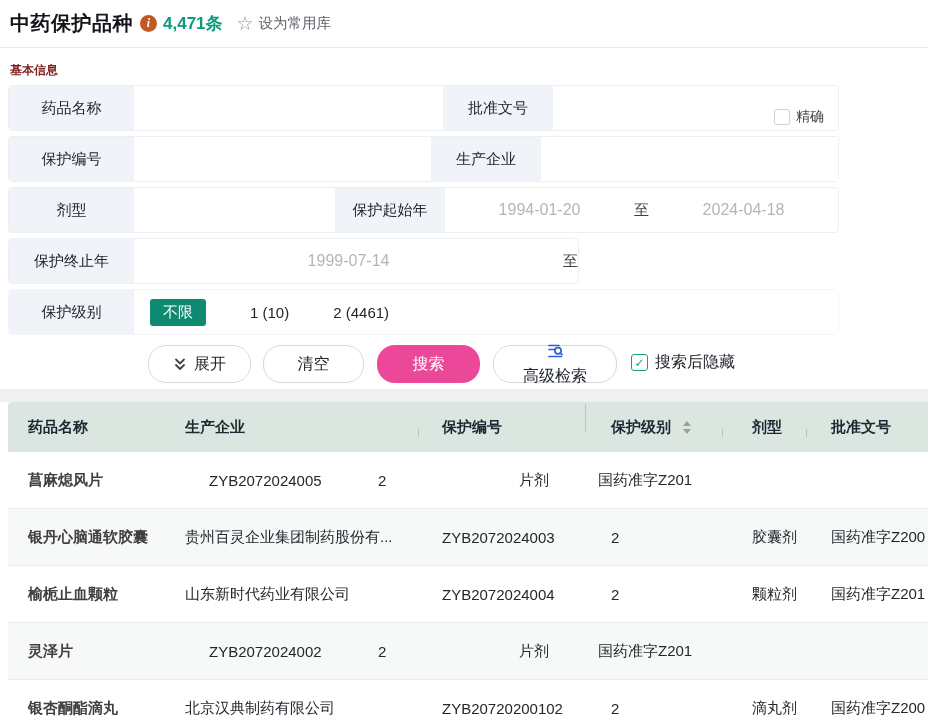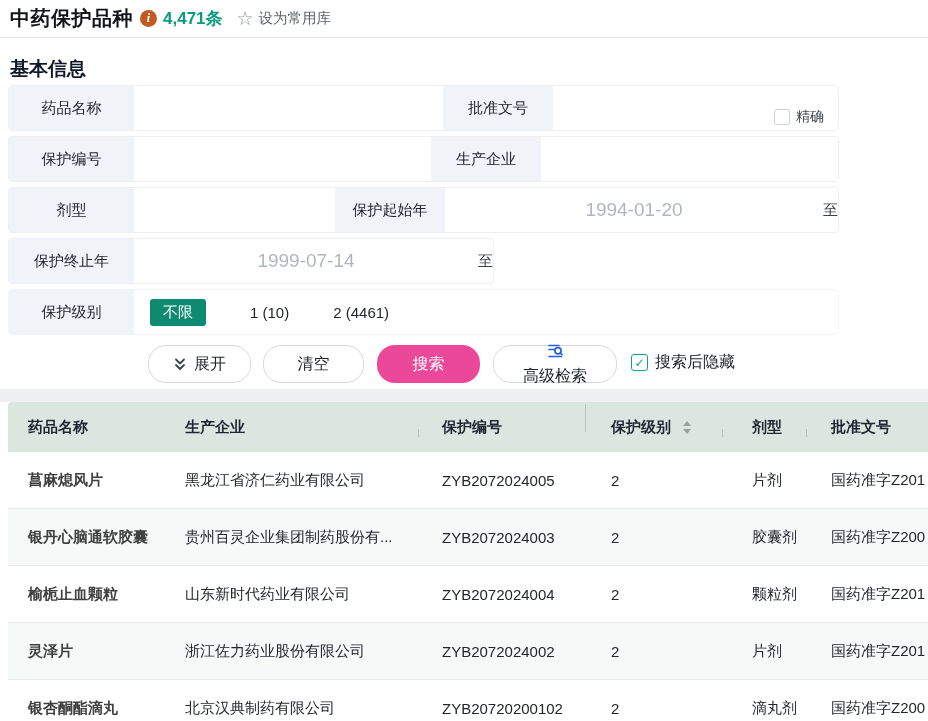--- a/index.html
+++ b/index.html
@@ -2,46 +2,46 @@
 <html><head>
 <meta charset="utf-8">
 <style>
   html,body{margin:0;padding:0;}
   body{
     width:928px;height:721px;overflow:hidden;position:relative;
     background:#fff;font-family:"Liberation Sans","DejaVu Sans",sans-serif;
     color:#23272d;
   }
   
-  .page-header{position:absolute;top:0;left:0;width:928px;height:38px;background:#fff;
+  .page-header{position:absolute;top:0;left:0;width:928px;height:48px;background:#fff;
     border-bottom:1px solid #ebebeb;display:flex;align-items:center;padding-left:10px;box-sizing:border-box;}
   .page-title{font-size:20px;font-weight:bold;color:#121418;letter-spacing:.5px;}
   .info-icon{width:17px;height:17px;border-radius:50%;background:#c05a23;color:#fff;
     font-size:12px;font-weight:bold;display:flex;align-items:center;justify-content:center;
     margin-left:7px;font-family:"Liberation Serif","DejaVu Serif",serif;font-style:italic;}
   .record-count{font-size:17px;font-weight:bold;color:#0a9c80;margin-left:6px;}
   .star-icon{font-size:19px;color:#8b9199;margin-left:14px;line-height:1;}
   .fav-label{font-size:14.5px;color:#5f646b;margin-left:5px;}
   
-  .section-title{position:absolute;left:10px;top:56px;font-size:19px;font-weight:bold;color:#0f172a;}
+  .section-title{position:absolute;left:10px;top:62px;font-size:12px;font-weight:bold;color:#7f1d1d;}
   .frow{position:absolute;left:8px;height:46px;border:1px solid #edeff2;border-radius:4px;
     display:flex;align-items:stretch;background:#fff;box-sizing:border-box;}
   .r1{top:85px;width:831px;} .r2{top:136px;width:831px;} .r3{top:187px;width:831px;}
-  .r4{top:238px;width:486px;} .r5{top:289px;width:831px;border-color:#f2f4f6;}
+  .r4{top:238px;width:571px;} .r5{top:289px;width:831px;border-color:#f2f4f6;}
   .flabel{background:#f0f3f8;display:flex;align-items:center;justify-content:center;
     font-size:15px;color:#22262c;flex:none;}
   .w1{width:125px;} .w2{width:110px;}
   .finput{flex:1;background:#fff;border:none;outline:none;font-size:15px;padding:0 12px;
     font-family:inherit;color:#23272d;min-width:0;}
   .fcell{flex:1;display:flex;align-items:center;min-width:0;}
   .exact-wrap{display:flex;align-items:center;gap:6px;margin-left:auto;padding-right:14px;margin-top:18px;}
   .cb{width:16px;height:16px;border:1px solid #ccd1d8;border-radius:3px;background:#fff;box-sizing:border-box;}
   .exact-label{font-size:14px;color:#3f444b;}
   .daterange{flex:1;display:flex;align-items:center;}
-  .datebox{flex:1;text-align:center;font-size:19px;color:#b1b6be;}
+  .datebox{flex:1;text-align:center;font-size:16px;color:#b1b6be;}
   .range-sep{font-size:15px;color:#3a3f46;flex:none;}
   .level-wrap{display:flex;align-items:center;gap:44px;padding-left:16px;}
   .level-chip{font-size:15px;color:#23272d;cursor:pointer;white-space:nowrap;}
   .level-chip.selected{background:#0e8a70;color:#fff;padding:4px 13px;border-radius:3px;}
   
   .btn{position:absolute;top:345px;height:38px;box-sizing:border-box;border:1px solid #d5d9de;
     border-radius:18px;background:#fff;display:flex;align-items:center;justify-content:center;
     gap:7px;font-size:16px;color:#22262c;cursor:pointer;font-family:inherit;}
   .btn-expand{left:148px;width:103px;}
   .btn-clear{left:263px;width:101px;}
@@ -111,20 +111,21 @@
   <input class="finput" type="text" style="">
 </div>
 
 <div class="frow r3">
   <div class="flabel w1">剂型</div>
   <input class="finput" type="text" style="max-width: 177px;">
   <div class="flabel w2">保护起始年</div>
   <div class="daterange">
     <div class="datebox">1994-01-20</div>
     <span class="range-sep">至</span>
+    <div class="datebox">2024-04-18</div>
   </div>
 </div>
 
 <div class="frow r4">
   <div class="flabel w1">保护终止年</div>
   <div class="daterange">
     <div class="datebox">1999-07-14</div>
     <span class="range-sep">至</span>
   </div>
 </div>
@@ -187,21 +188,20 @@
         <span class="caret-up"></span>
         <span class="caret-down"></span>
       </span>
     </div>
     <div class="col c-form hd">剂型</div>
     <div class="col c-approval hd">批准文号</div>
   </div>
   <div>
       <div class="trow">
     <div class="col c-name drug-link">菖麻熄风片</div>
-    <div class="col c-company">黑龙江省济仁药业有限公司</div>
     <div class="col c-no">ZYB2072024005</div>
     <div class="col c-level" style="display:block;">2</div>
     <div class="col c-form">片剂</div>
     <div class="col c-approval">国药准字Z201</div>
   </div>
       <div class="trow alt">
     <div class="col c-name drug-link">银丹心脑通软胶囊</div>
     <div class="col c-company">贵州百灵企业集团制药股份有...</div>
     <div class="col c-no">ZYB2072024003</div>
     <div class="col c-level" style="display:block;">2</div>
@@ -211,21 +211,20 @@
       <div class="trow">
     <div class="col c-name drug-link">榆栀止血颗粒</div>
     <div class="col c-company">山东新时代药业有限公司</div>
     <div class="col c-no">ZYB2072024004</div>
     <div class="col c-level" style="display:block;">2</div>
     <div class="col c-form">颗粒剂</div>
     <div class="col c-approval">国药准字Z201</div>
   </div>
       <div class="trow alt">
     <div class="col c-name drug-link">灵泽片</div>
-    <div class="col c-company">浙江佐力药业股份有限公司</div>
     <div class="col c-no">ZYB2072024002</div>
     <div class="col c-level" style="display:block;">2</div>
     <div class="col c-form">片剂</div>
     <div class="col c-approval">国药准字Z201</div>
   </div>
       <div class="trow">
     <div class="col c-name drug-link">银杏酮酯滴丸</div>
     <div class="col c-company">北京汉典制药有限公司</div>
     <div class="col c-no">ZYB20720200102</div>
     <div class="col c-level" style="display:block;">2</div>

